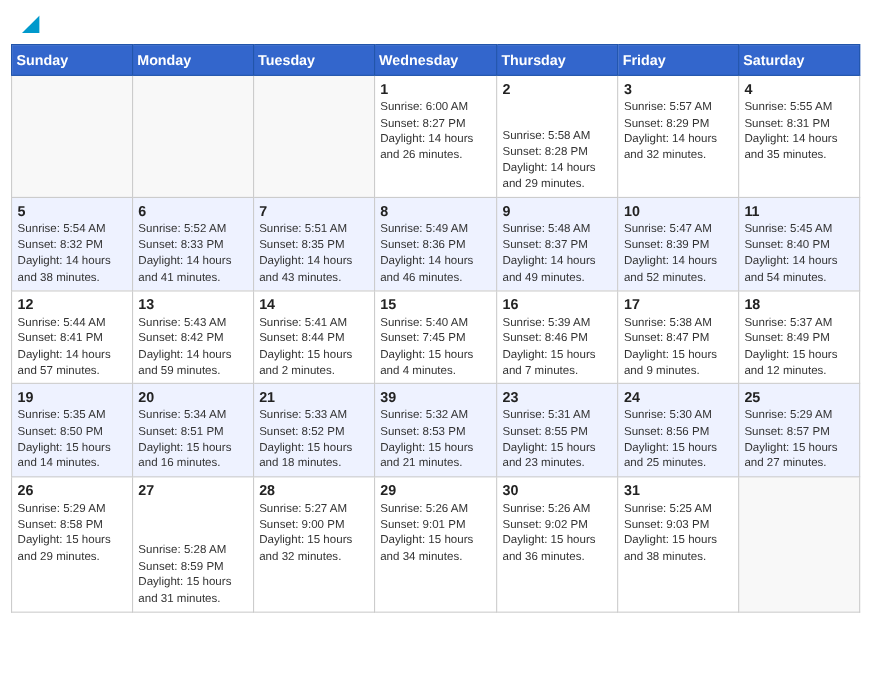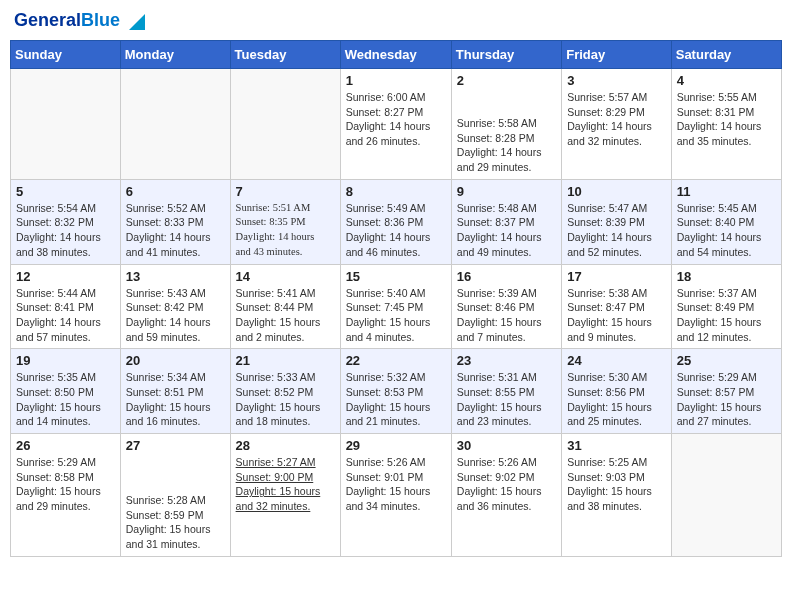--- a/index.html
+++ b/index.html
@@ -92,21 +92,20 @@
       background: #f8f8f8;
     }
   </style>
 </head>
 <body>
 
 <div class="header">
   <div class="logo">
     <div style="display:flex;flex-direction:column;align-items:flex-end;">
       <div style="display:flex;align-items:center;gap:3px;">
-        <span class="logo-text">General<span>Blue</span></span>
         <svg width="22" height="22" viewBox="0 0 22 22">
           <polygon points="6,20 22,20 22,4" fill="#0099cc"></polygon>
         </svg>
       </div>
     </div>
   </div>
   <div class="title-block">
     <div class="main-title"></div>
     <div class="subtitle"></div>
   </div>
@@ -168,21 +167,21 @@
         </td>
         <td>
           <span class="day-num">6</span>
           <div class="day-info" style="white-space: pre-line;">Sunrise: 5:52 AM
 Sunset: 8:33 PM
 Daylight: 14 hours
 and 41 minutes.</div>
         </td>
         <td>
           <span class="day-num">7</span>
-          <div class="day-info" style="white-space: pre-line; font-family: Liberation Serif, serif;">Sunrise: 5:51 AM
+          <div class="day-info" style="white-space: pre-line;">Sunrise: 5:51 AM
 Sunset: 8:35 PM
 Daylight: 14 hours
 and 43 minutes.</div>
         </td>
         <td>
           <span class="day-num">8</span>
           <div class="day-info" style="white-space: pre-line;">Sunrise: 5:49 AM
 Sunset: 8:36 PM
 Daylight: 14 hours
 and 46 minutes.</div>
@@ -276,21 +275,21 @@
 and 16 minutes.</div>
         </td>
         <td>
           <span class="day-num">21</span>
           <div class="day-info" style="white-space: pre-line;">Sunrise: 5:33 AM
 Sunset: 8:52 PM
 Daylight: 15 hours
 and 18 minutes.</div>
         </td>
         <td>
-          <span class="day-num">22</span>
+          <span class="day-num">39</span>
           <div class="day-info" style="white-space: pre-line;">Sunrise: 5:32 AM
 Sunset: 8:53 PM
 Daylight: 15 hours
 and 21 minutes.</div>
         </td>
         <td>
           <span class="day-num">23</span>
           <div class="day-info" style="white-space: pre-line;">Sunrise: 5:31 AM
 Sunset: 8:55 PM
 Daylight: 15 hours
@@ -321,21 +320,21 @@
         </td>
         <td>
           <span class="day-num">27</span>
           <div class="day-info" style="white-space: pre-line; margin-top: 40px;">Sunrise: 5:28 AM
 Sunset: 8:59 PM
 Daylight: 15 hours
 and 31 minutes.</div>
         </td>
         <td>
           <span class="day-num">28</span>
-          <div class="day-info" style="white-space: pre-line; text-decoration: underline;">Sunrise: 5:27 AM
+          <div class="day-info" style="white-space: pre-line;">Sunrise: 5:27 AM
 Sunset: 9:00 PM
 Daylight: 15 hours
 and 32 minutes.</div>
         </td>
         <td>
           <span class="day-num">29</span>
           <div class="day-info" style="white-space: pre-line;">Sunrise: 5:26 AM
 Sunset: 9:01 PM
 Daylight: 15 hours
 and 34 minutes.</div>

